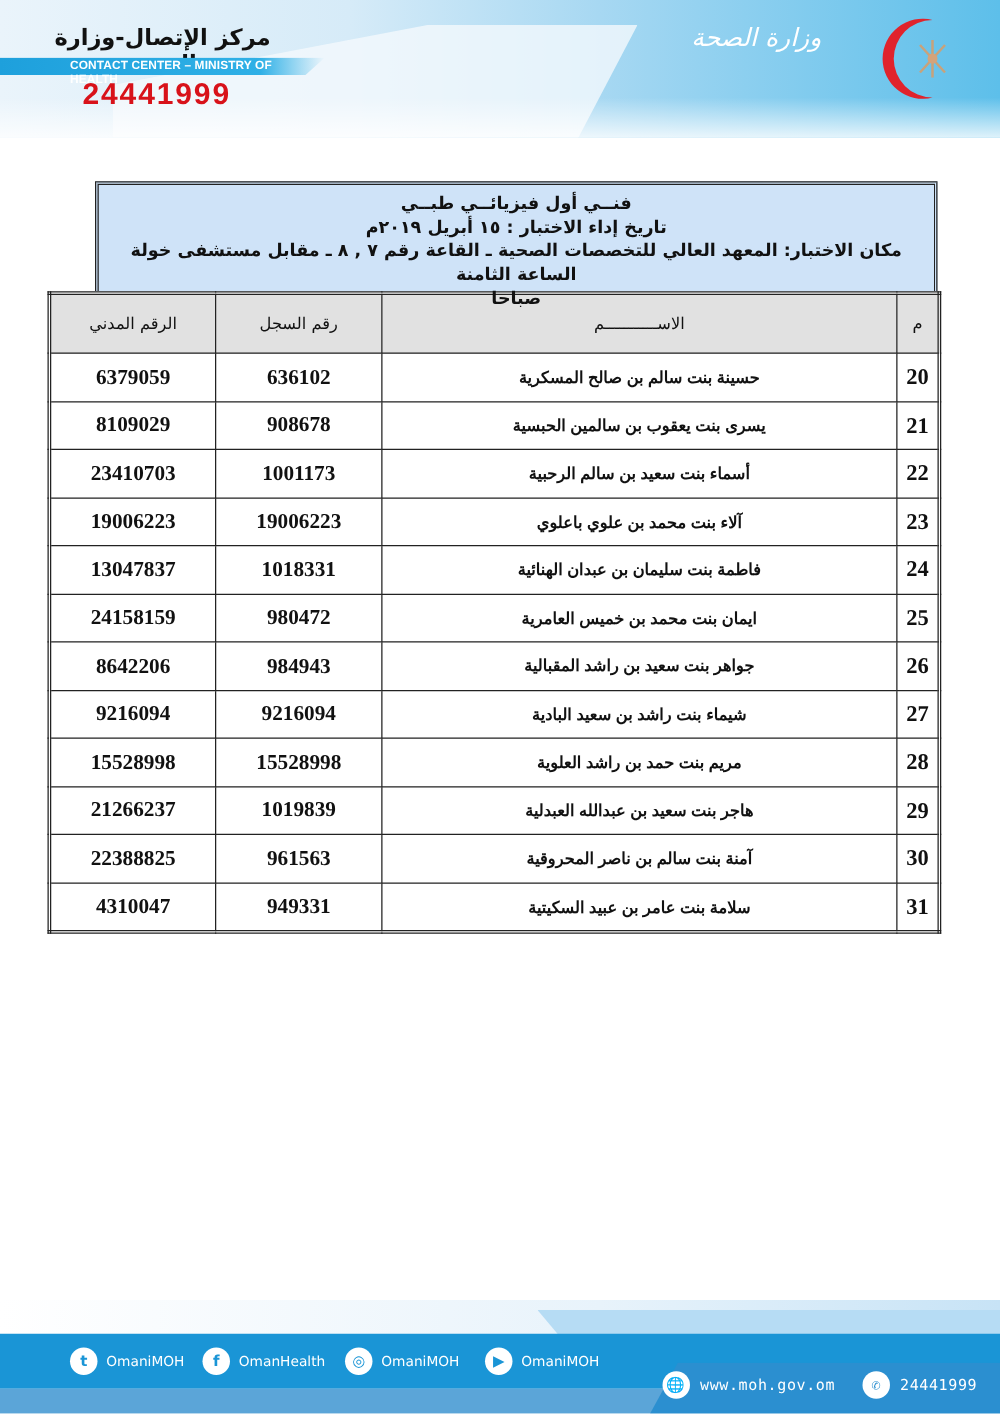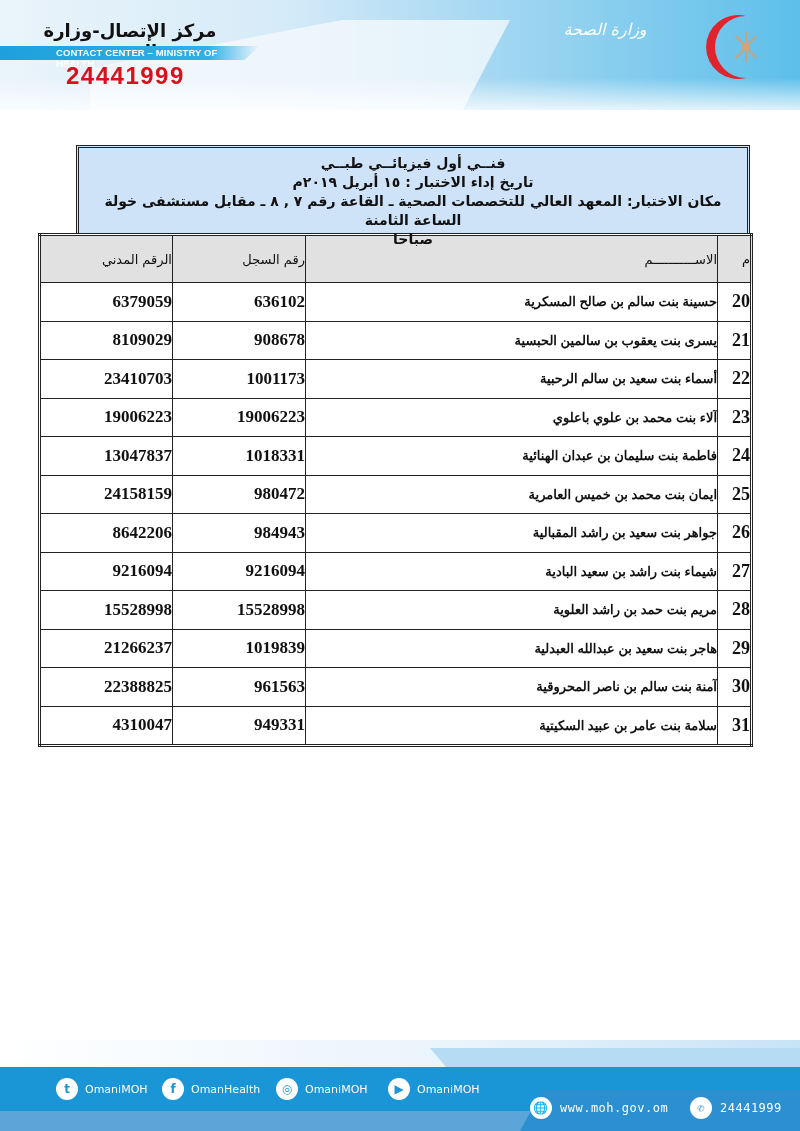--- a/index.html
+++ b/index.html
@@ -50,21 +50,21 @@
   }
   .moh-logo {
     position: absolute; left: 520px; top: 10px; width: 270px; height: 80px;
   }
   .moh-logo-text {
     position: absolute; left: 0; top: 10px; width: 170px;
     text-align: center; direction: rtl; color: #ffffff;
     font-family: "DejaVu Serif", serif; font-style: italic;
   }
   .moh-logo-text .l1 { font-size: 22px; line-height: 26px; display:block; }
-  .moh-logo-text .l2 { font-size: 16px; line-height: 20px; display:block; }
+  .moh-logo-text .l2 { font-size: 20px; line-height: 20px; display:block; }
   .crescent {
     position: absolute; left: 182px; top: 2px; width: 70px; height: 70px;
   }
   
   .doc {
     position: absolute; left: 38px; top: 145px; width: 712px;
   }
   .title-box {
     border: 3px double #222;
     border-bottom: none;
@@ -75,21 +75,21 @@
     padding: 6px 18px 8px 18px;
     height: 88px; box-sizing: border-box; margin-left: 38px;
   }
   .title-box .line { display: block; }
   table.results {
     width: 712px; border-collapse: collapse; direction: rtl;
     border: 3px double #222;
     table-layout: fixed;
   }
   table.results th, table.results td {
-    border: 1.5px solid #222; text-align: right; padding: 0;
+    border: 1.5px solid #222; text-align: center; padding: 0;
   }
   table.results th {
     background: #e1e1e1; height: 46px;
     font-family: "DejaVu Sans", sans-serif; font-weight: normal;
     font-size: 13px; color: #111;
   }
   table.results td {
     height: 37.5px;
     font-family: "Liberation Serif", serif; font-weight: bold;
     font-size: 17px; color: #111;

